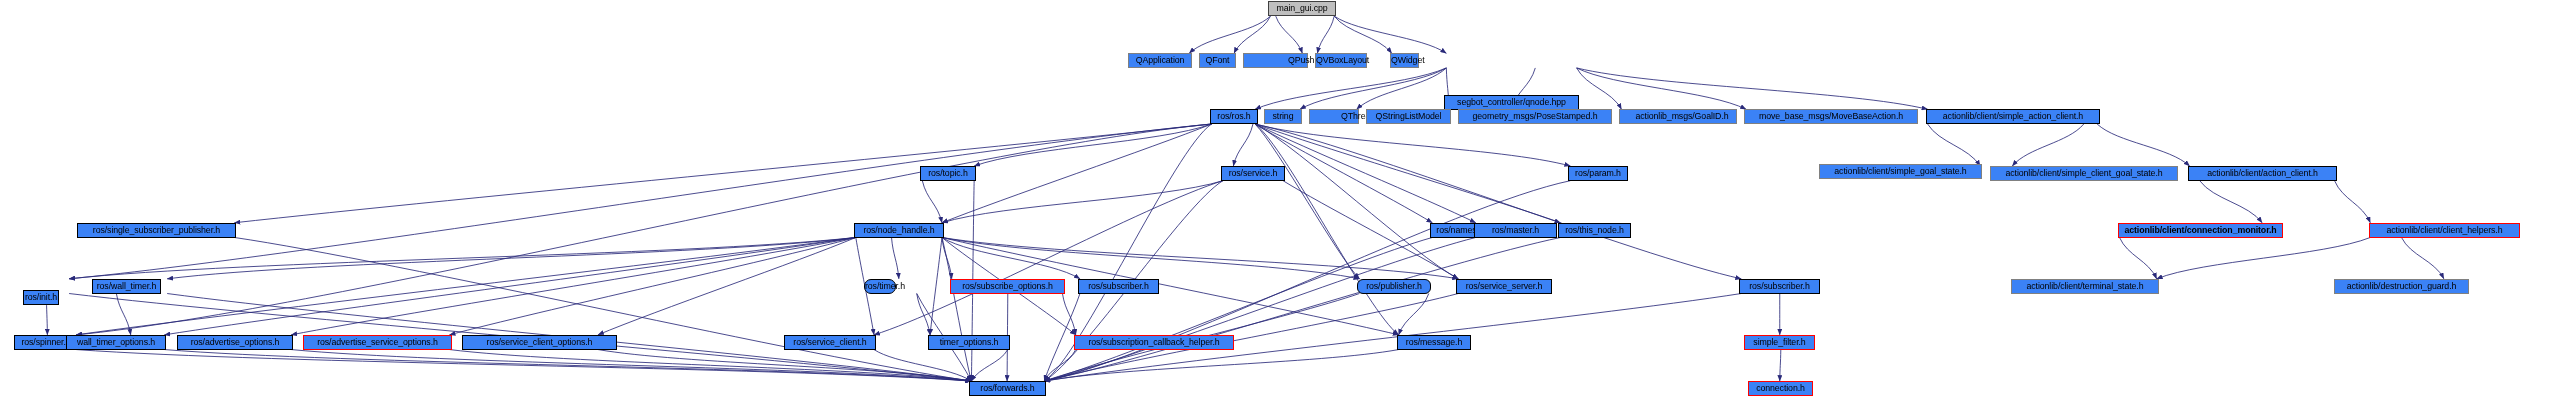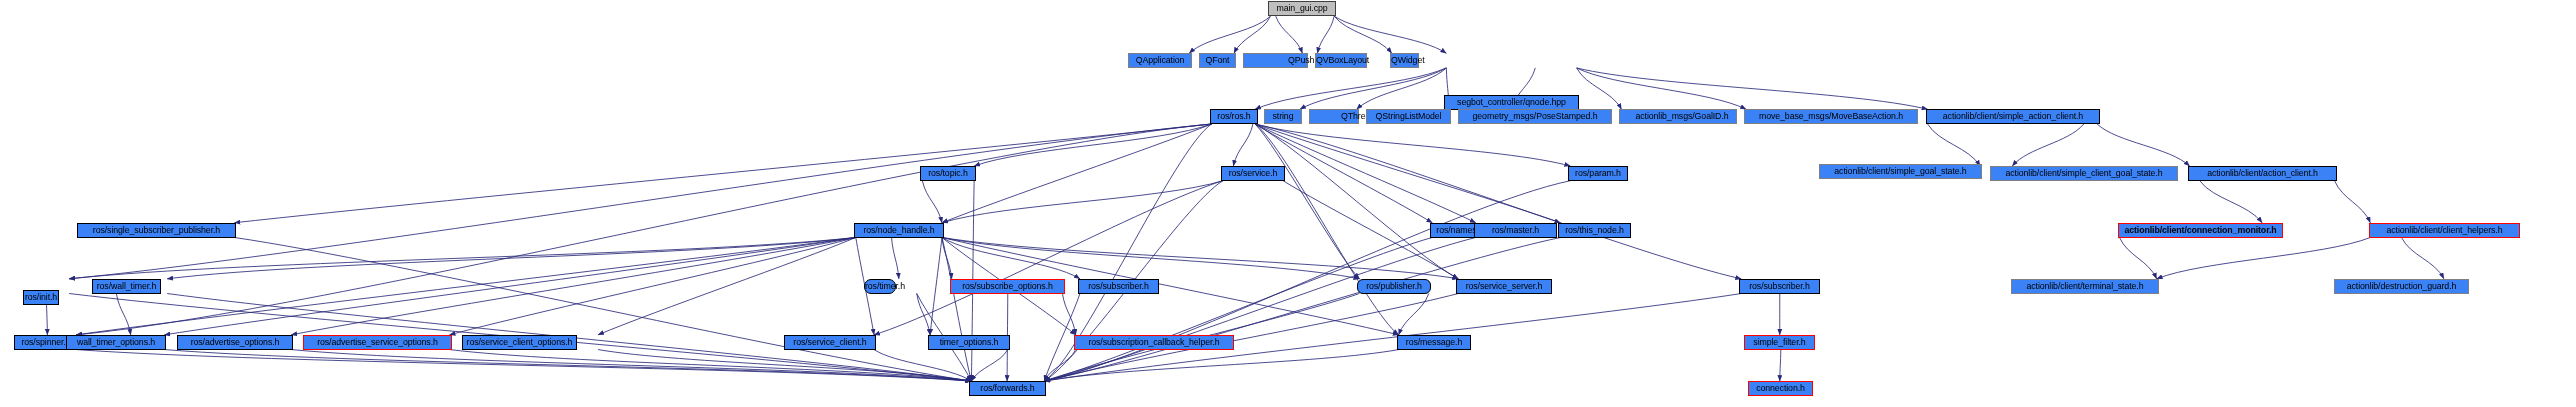--- a/index.html
+++ b/index.html
@@ -186,21 +186,21 @@
       <div class="node dark" style="left: 1078px; top: 279px; width: 81px;">ros/subscriber.h</div>
       <div class="node dark" style="left: 1357px; top: 279px; width: 74px; border-radius: 6px;">ros/publisher.h</div>
       <div class="node dark" style="left: 1456px; top: 279px; width: 96px;">ros/service_server.h</div>
       <div class="node dark" style="left: 1739px; top: 279px; width: 81px;">ros/subscriber.h</div>
       <div class="node" style="left: 2011px; top: 279px; width: 148px;">actionlib/client/terminal_state.h</div>
       <div class="node" style="left: 2334px; top: 279px; width: 135px;">actionlib/destruction_guard.h</div>
       <div class="node dark" style="left: 14px; top: 335px; width: 64px;">ros/spinner.h</div>
       <div class="node dark" style="left: 66px; top: 335px; width: 100px;">wall_timer_options.h</div>
       <div class="node dark" style="left: 177px; top: 335px; width: 116px;">ros/advertise_options.h</div>
       <div class="node red" style="left: 303px; top: 335px; width: 149px;">ros/advertise_service_options.h</div>
-      <div class="node dark" style="left: 462px; top: 335px; width: 115px;">ros/service_client_options.h</div>
+      <div class="node dark" style="left: 462px; top: 335px; width: 155px;">ros/service_client_options.h</div>
       <div class="node dark" style="left: 784px; top: 335px; width: 92px;">ros/service_client.h</div>
       <div class="node dark" style="left: 928px; top: 335px; width: 82px;">timer_options.h</div>
       <div class="node red" style="left: 1074px; top: 335px; width: 160px;">ros/subscription_callback_helper.h</div>
       <div class="node dark" style="left: 1397px; top: 335px; width: 74px;">ros/message.h</div>
       <div class="node red" style="left: 1744px; top: 335px; width: 71px;">simple_filter.h</div>
       <div class="node dark" style="left: 969px; top: 381px; width: 77px;">ros/forwards.h</div>
       <div class="node red" style="left: 1748px; top: 381px; width: 65px;">connection.h</div>
     </div>
 </div>
 

